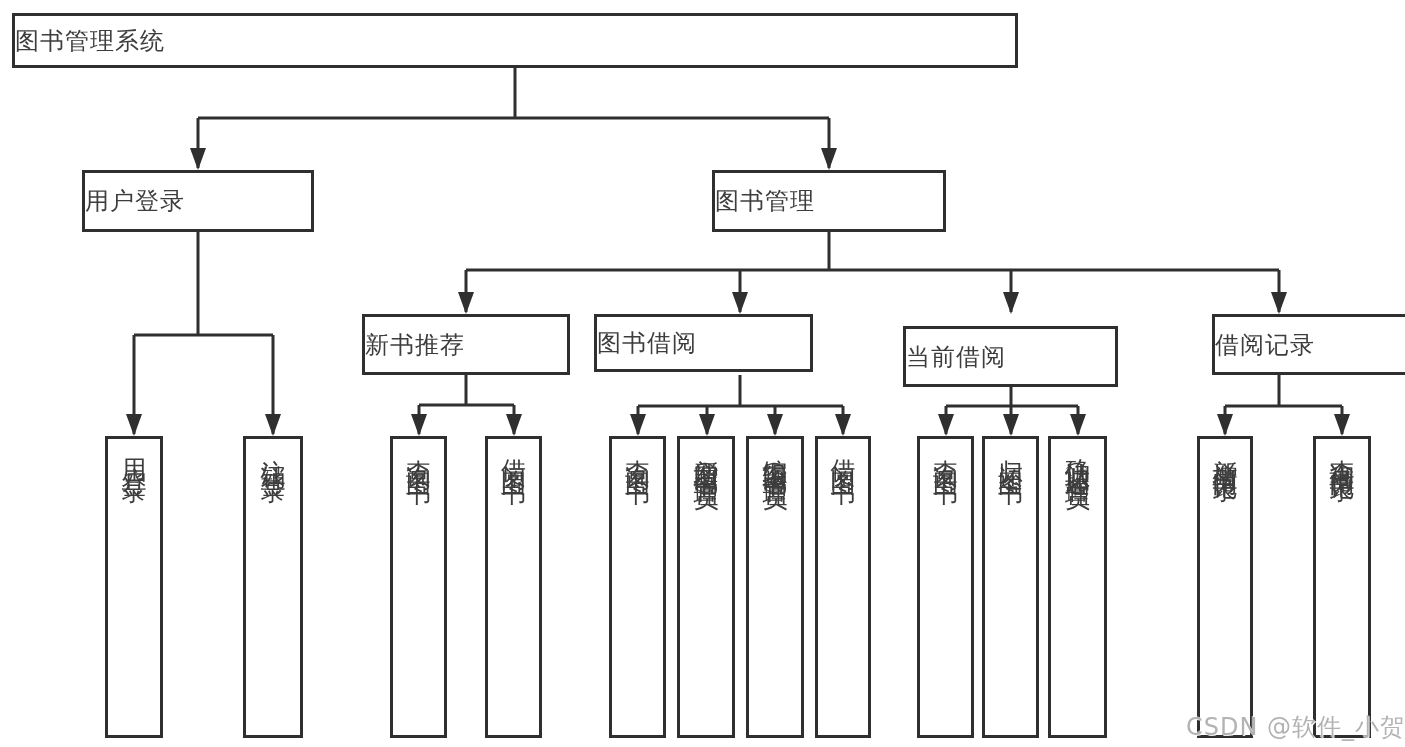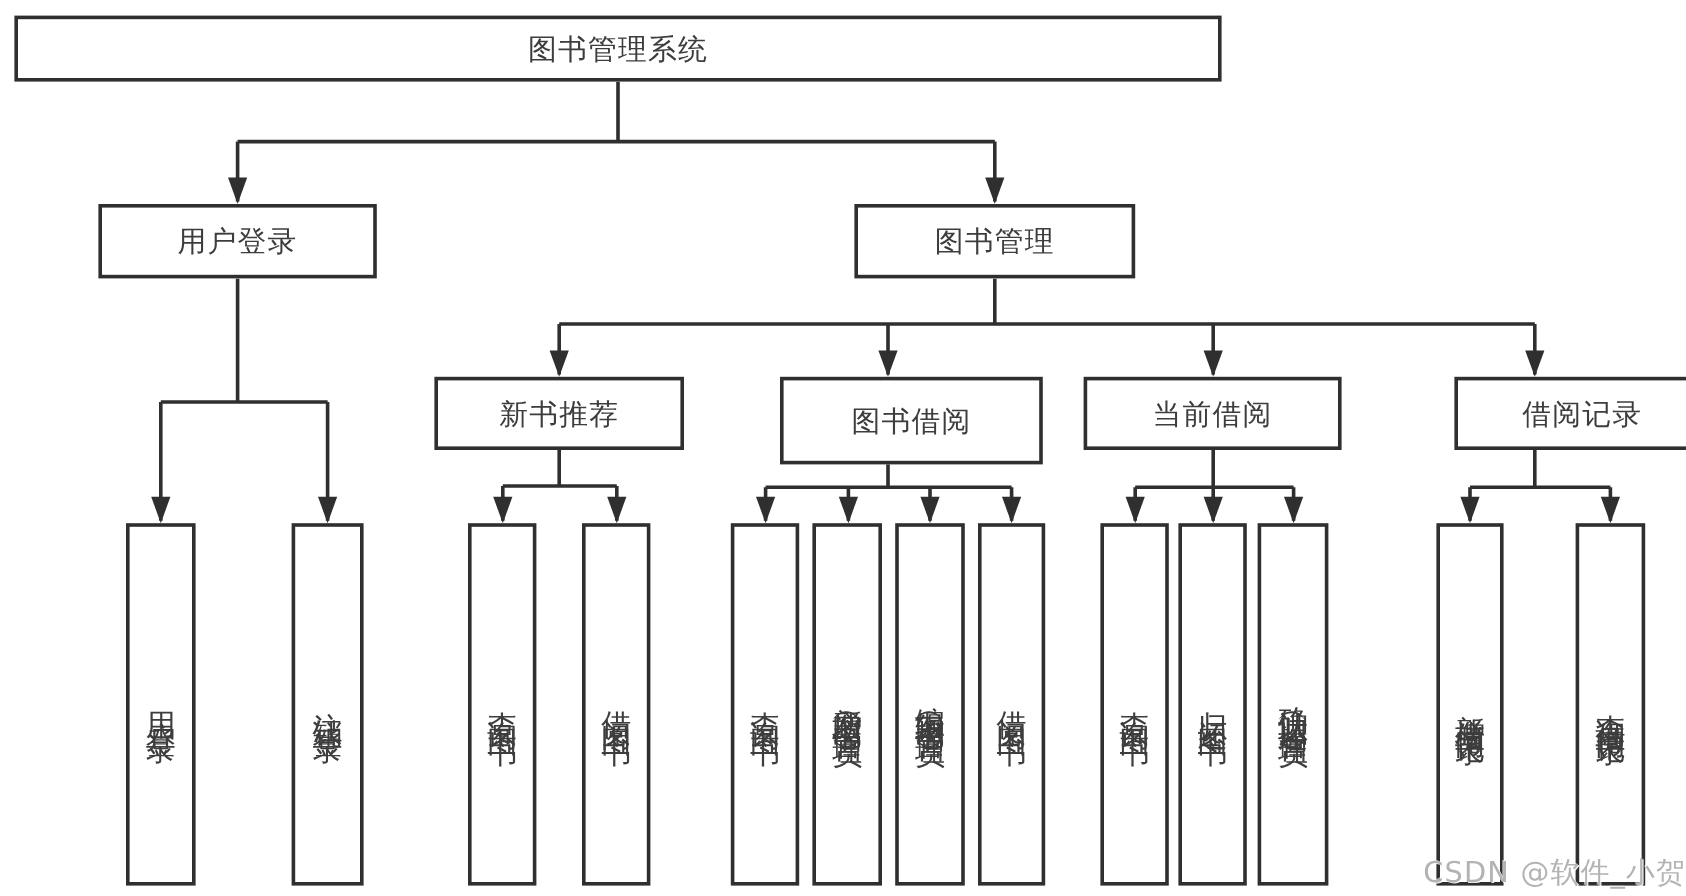--- a/index.html
+++ b/index.html
@@ -9,21 +9,21 @@
     background:#ffffff;
     font-family:"DejaVu Sans","Liberation Sans",sans-serif;
     overflow:hidden;
   }
   .wires{position:absolute;left:0;top:0;z-index:1;}
   .box{
     position:absolute;
     box-sizing:border-box;
     background:#ffffff;
     border:3px solid #2f2f2f;
-    display:flex;align-items:center;justify-content:center;
+    display:flex;align-items:center;
     color:#3d3d3d;
     z-index:2;
     text-align:center;
   }
   .hbox{font-size:24px;letter-spacing:1px;}
   .leaf{
     writing-mode:vertical-rl;
     text-orientation:mixed;
     font-size:25px;
     letter-spacing:7px;
@@ -85,24 +85,24 @@
   <div class="box hbox" style="left:82px;top:170px;width:232px;height:62px">
     <span>用户登录</span>
   </div>
   <div class="box hbox" style="left:712px;top:170px;width:234px;height:62px">
     <span>图书管理</span>
   </div>
 
   <div class="box hbox" style="left:362px;top:314px;width:208px;height:61px">
     <span>新书推荐</span>
   </div>
-  <div class="box hbox" style="left:650px;top:314px;width:219px;height:73px">
+  <div class="box hbox" style="left:594px;top:314px;width:219px;height:58px">
     <span>图书借阅</span>
   </div>
-  <div class="box hbox" style="left:903px;top:314px;width:215px;height:61px">
+  <div class="box hbox" style="left:903px;top:326px;width:215px;height:61px">
     <span>当前借阅</span>
   </div>
   <div class="box hbox" style="left:1212px;top:314px;width:213px;height:61px">
     <span>借阅记录</span>
   </div>
 
   <div class="box leaf" style="left:105px;top:436px;width:58px;height:302px">
     <span>用户登录</span>
   </div>
   <div class="box leaf" style="left:243px;top:436px;width:60px;height:302px">

